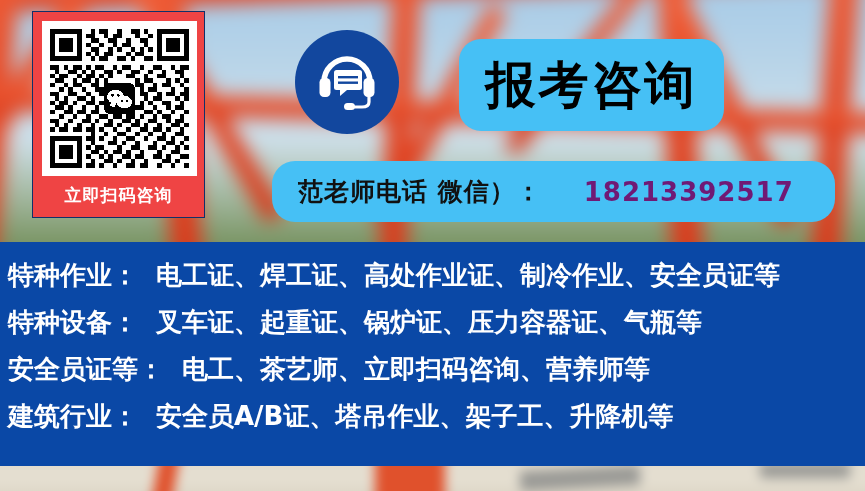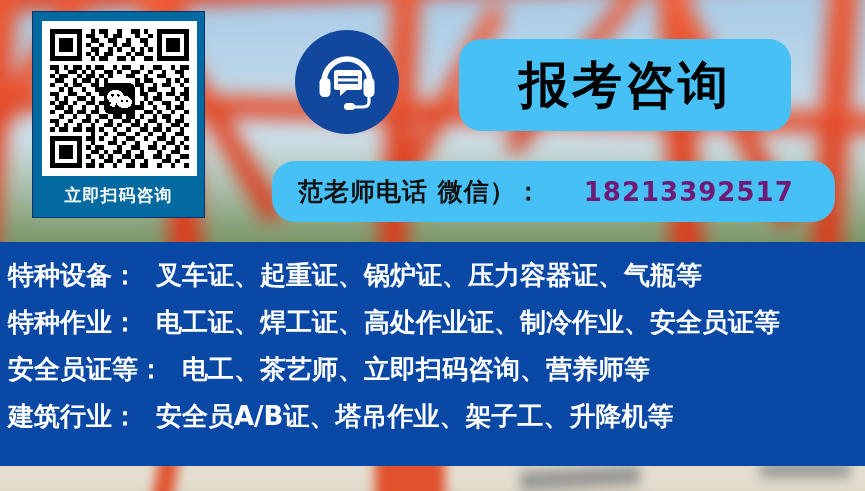--- a/index.html
+++ b/index.html
@@ -44,35 +44,35 @@
     background:linear-gradient(180deg,#ded8cb 0%,#e6e0d2 45%,#cfc7b6 100%);}
   .bp-red{position:absolute;background:#e0512c;}
   .bp1{left:175px;top:0;width:20px;height:70px;transform:rotate(10deg);}
   .bp2{left:395px;top:0;width:70px;height:70px;}
   .bp-grey{position:absolute;background:#9a9a96;}
   .bg1{left:540px;top:20px;width:120px;height:20px;transform:rotate(-3deg);}
   .bg2{left:780px;top:14px;width:90px;height:16px;}
 
   
   .qr-card{position:absolute;left:32px;top:11px;width:173px;height:207px;
-    background:#0369a1;border:1px solid #10306a;box-sizing:border-box;
+    background:#ef4444;border:1px solid #10306a;box-sizing:border-box;
     padding:9px 9px 0 9px;}
   .qr-box{width:155px;height:155px;background:#ffffff;position:relative;
     display:flex;align-items:center;justify-content:center;}
   .qr-svg{display:block;}
   .qr-caption{color:#ffffff;font-size:17px;font-weight:700;text-align:center;
     line-height:39px;letter-spacing:1px;}
 
   
   .headset-badge{position:absolute;left:295px;top:30px;width:104px;height:104px;
     border-radius:50%;background:#12479e;display:flex;align-items:center;justify-content:center;}
 
   
   .pill{position:absolute;background:#46c0f5;display:flex;align-items:center;}
-  .pill-title{left:459px;top:39px;width:332px;height:92px;border-radius:22px;
+  .pill-title{left:459px;top:39px;width:265px;height:92px;border-radius:22px;
     justify-content:center;}
   .pill-title span{color:#000000;font-size:50px;font-weight:700;letter-spacing:3px;
     line-height:1;}
   .pill-phone{left:272px;top:161px;width:563px;height:61px;border-radius:23px;
     padding-left:26px;box-sizing:border-box;}
   .pill-phone .ph-label{color:#111111;font-size:25px;font-weight:700;letter-spacing:1px;}
   .pill-phone .ph-number{color:#701a75;font-size:26px;font-weight:700;
     letter-spacing:1px;margin-left:42px;}
 
   
@@ -400,26 +400,26 @@
     <span>报考咨询</span>
   </div>
 
   <div class="pill pill-phone">
     <span class="ph-label">范老师电话 微信）：</span>
     <span class="ph-number">18213392517</span>
   </div>
 
   <div class="info-panel">
     <div class="info-line">
+      <span class="info-label">特种作业：</span>
+      <span class="info-value">电工证、焊工证、高处作业证、制冷作业、安全员证等</span>
+    </div>
+    <div class="info-line">
       <span class="info-label">特种设备：</span>
       <span class="info-value">叉车证、起重证、锅炉证、压力容器证、气瓶等</span>
-    </div>
-    <div class="info-line">
-      <span class="info-label">特种作业：</span>
-      <span class="info-value">电工证、焊工证、高处作业证、制冷作业、安全员证等</span>
     </div>
     <div class="info-line">
       <span class="info-label">安全员证等：</span>
       <span class="info-value">电工、茶艺师、立即扫码咨询、营养师等</span>
     </div>
     <div class="info-line">
       <span class="info-label">建筑行业：</span>
       <span class="info-value">安全员A/B证、塔吊作业、架子工、升降机等</span>
     </div>
   </div>

